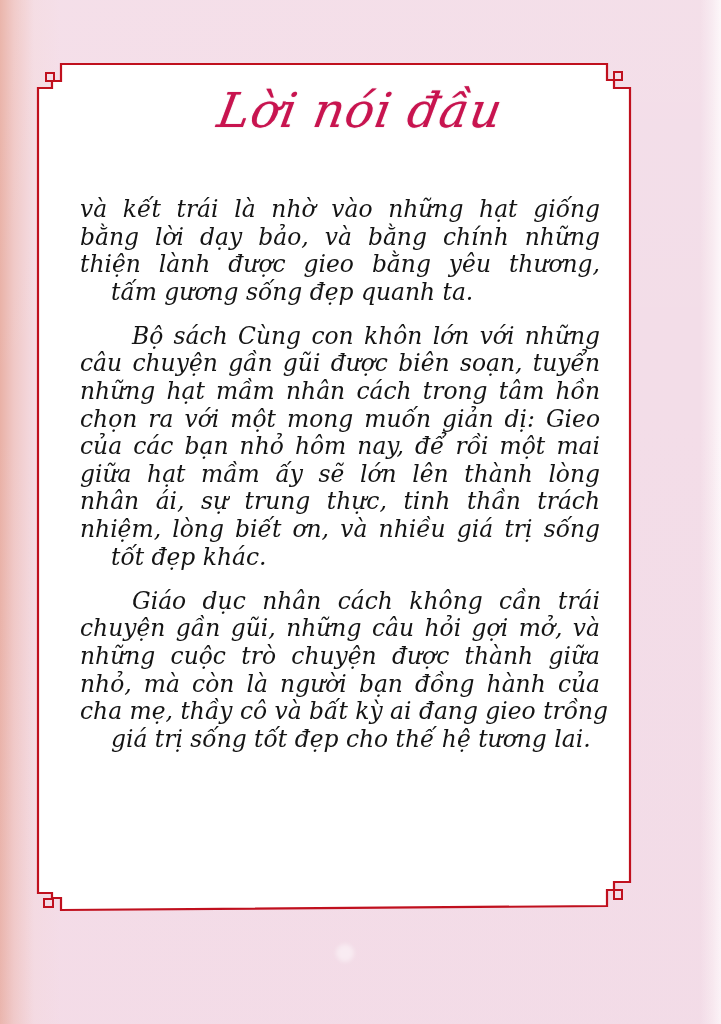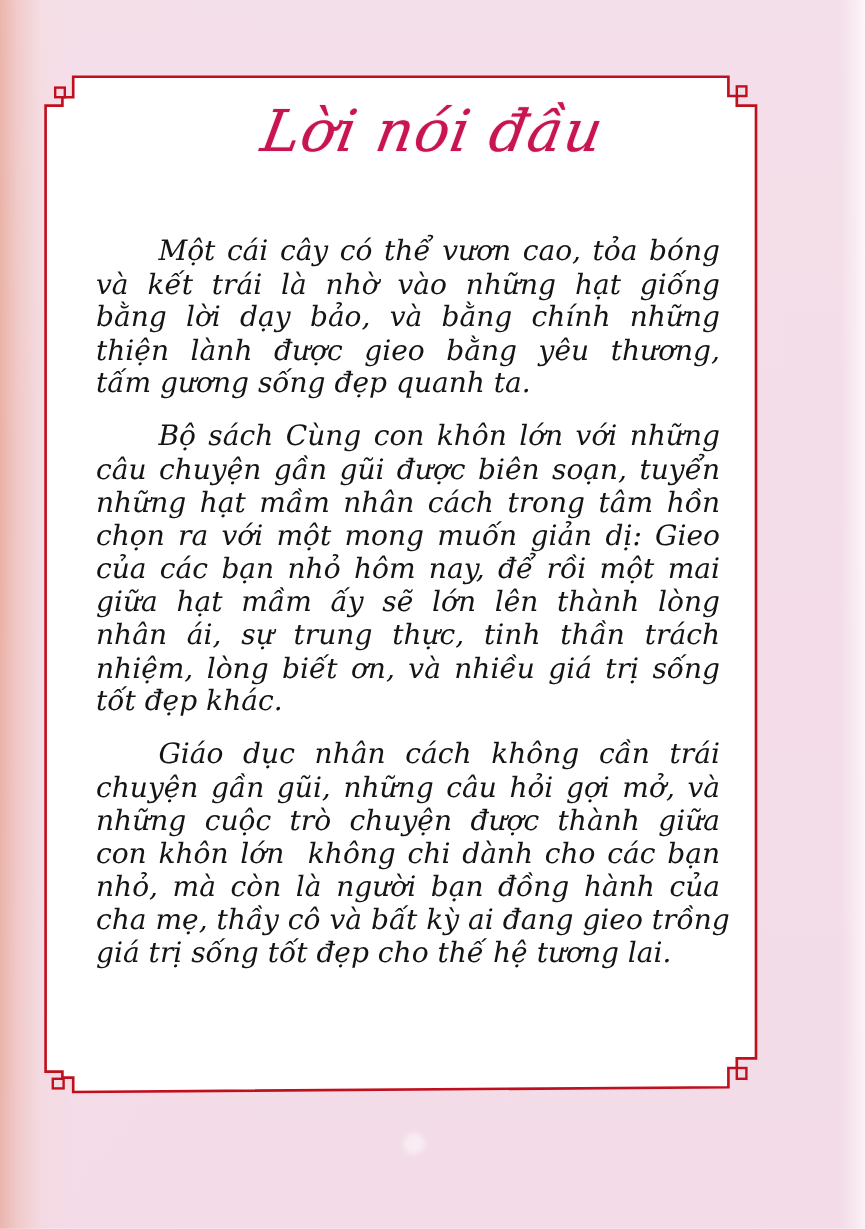--- a/index.html
+++ b/index.html
@@ -70,20 +70,21 @@
       margin: 0 0 16.5px 0;
     }
     .line {
       display: block;
       white-space: pre;
       text-align-last: justify;
       text-align: justify;
     }
     .line.last {
       text-align-last: left;
+      margin-left: 31px;
     }
     .line.indent {
       padding-left: 52px;
     }
     .faint-mark {
       position: absolute;
       left: 336px;
       top: 944px;
       width: 18px;
       height: 18px;
@@ -110,41 +111,39 @@
     <rect x="614" y="72" width="8" height="8"></rect>
     <rect x="44" y="899" width="9" height="8"></rect>
     <rect x="614" y="890" width="8" height="9"></rect>
   </g>
 </svg>
 
 <div class="title">Lời nói đầu</div>
 
 <div class="body-text">
   <p class="para">
-    <span class="line indent">Một cái cây có thể vươn cao, tỏa bóng</span>
     <span class="line">và kết trái là nhờ vào những hạt giống</span>
     <span class="line">bằng lời dạy bảo, và bằng chính những</span>
     <span class="line">thiện lành được gieo bằng yêu thương,</span>
     <span class="line last">tấm gương sống đẹp quanh ta.</span>
   </p>
   <p class="para">
     <span class="line indent">Bộ sách Cùng con khôn lớn với những</span>
     <span class="line">câu chuyện gần gũi được biên soạn, tuyển</span>
     <span class="line">những hạt mầm nhân cách trong tâm hồn</span>
     <span class="line">chọn ra với một mong muốn giản dị: Gieo</span>
     <span class="line">của các bạn nhỏ hôm nay, để rồi một mai</span>
     <span class="line">giữa hạt mầm ấy sẽ lớn lên thành lòng</span>
     <span class="line">nhân ái, sự trung thực, tinh thần trách</span>
     <span class="line">nhiệm, lòng biết ơn, và nhiều giá trị sống</span>
     <span class="line last">tốt đẹp khác.</span>
   </p>
   <p class="para">
     <span class="line indent">Giáo dục nhân cách không cần trái</span>
     <span class="line">chuyện gần gũi, những câu hỏi gợi mở, và</span>
     <span class="line">những cuộc trò chuyện được thành giữa</span>
-    <span class="line">con khôn lớn  không chi dành cho các bạn</span>
     <span class="line">nhỏ, mà còn là người bạn đồng hành của</span>
     <span class="line">cha mẹ, thầy cô và bất kỳ ai đang gieo trồng</span>
     <span class="line last">giá trị sống tốt đẹp cho thế hệ tương lai.</span>
   </p>
 </div>
 
 <div class="faint-mark"></div>
 
 </body></html>

